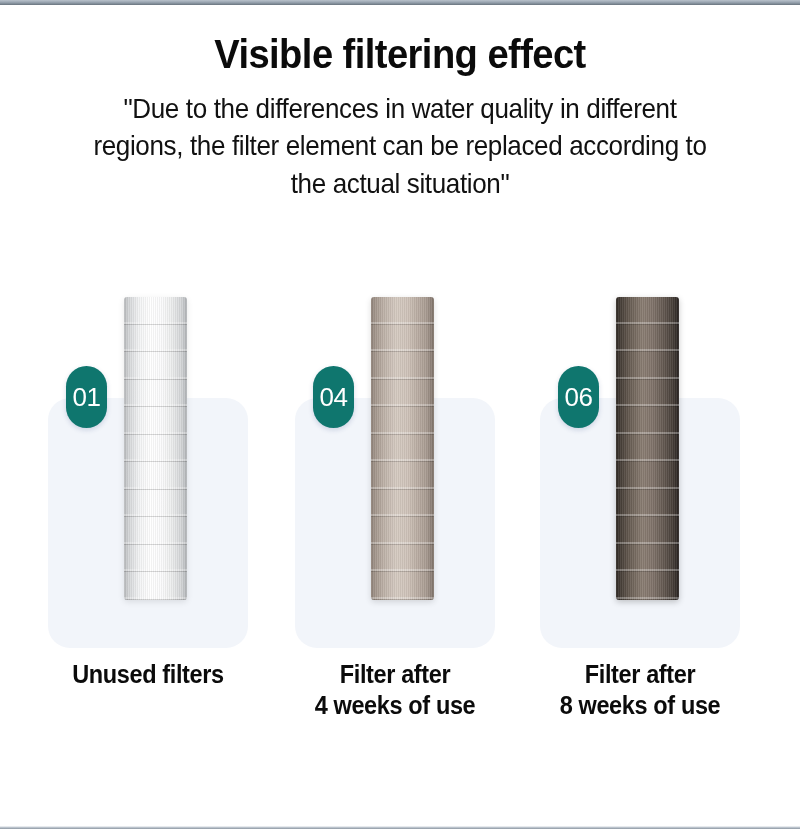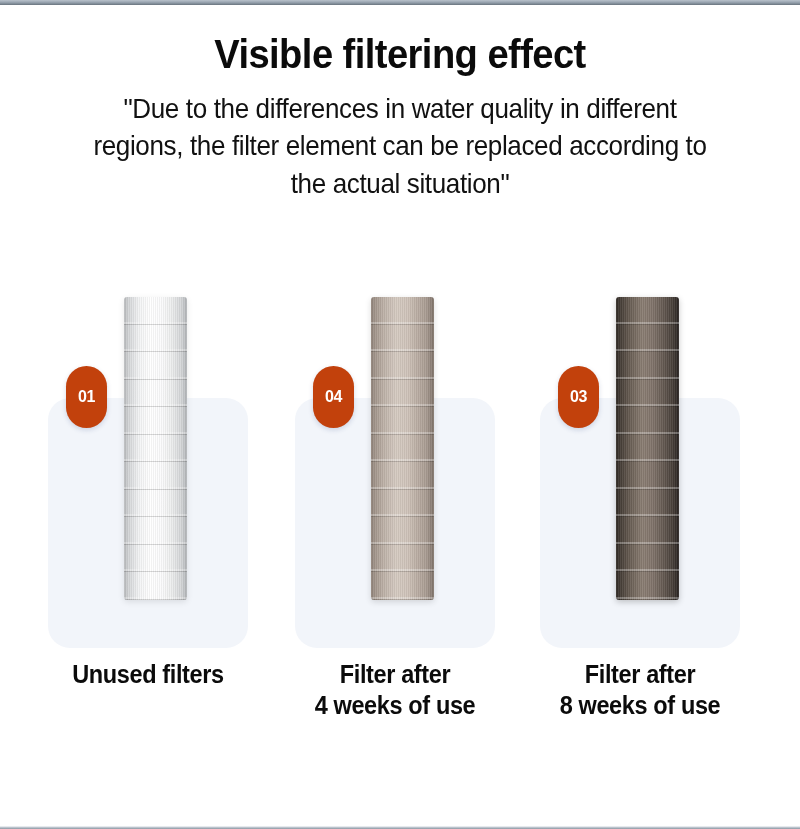--- a/index.html
+++ b/index.html
@@ -98,24 +98,24 @@
   }
 
   
   .badge {
     position: absolute;
     top: 69px;
     left: 18px;
     width: 41px;
     height: 62px;
     border-radius: 21px;
-    background: #c2410c;
+    background: #0f766e;
     color: #ffffff;
-    font-size: 16px;
-    font-weight: 700;
+    font-size: 26px;
+    font-weight: 400;
     display: flex;
     align-items: center;
     justify-content: center;
     letter-spacing: -0.5px;
     z-index: 3;
     box-shadow: 0 2px 5px rgba(40, 60, 120, 0.18);
   }
 
   
   .cartridge {
@@ -260,21 +260,21 @@
         <div class="texture"></div>
       </div>
       <div class="caption">
         <span class="cap-line">Filter after</span>
         <span class="cap-line">4 weeks of use</span>
       </div>
     </div>
 
     <div class="card-col col-3">
       <div class="card-bg"></div>
-      <div class="badge">03</div>
+      <div class="badge">06</div>
       <div class="cartridge c-dark">
         <div class="ring"></div>
         <div class="ring"></div>
         <div class="ring"></div>
         <div class="ring"></div>
         <div class="ring"></div>
         <div class="ring"></div>
         <div class="ring"></div>
         <div class="ring"></div>
         <div class="ring"></div>

